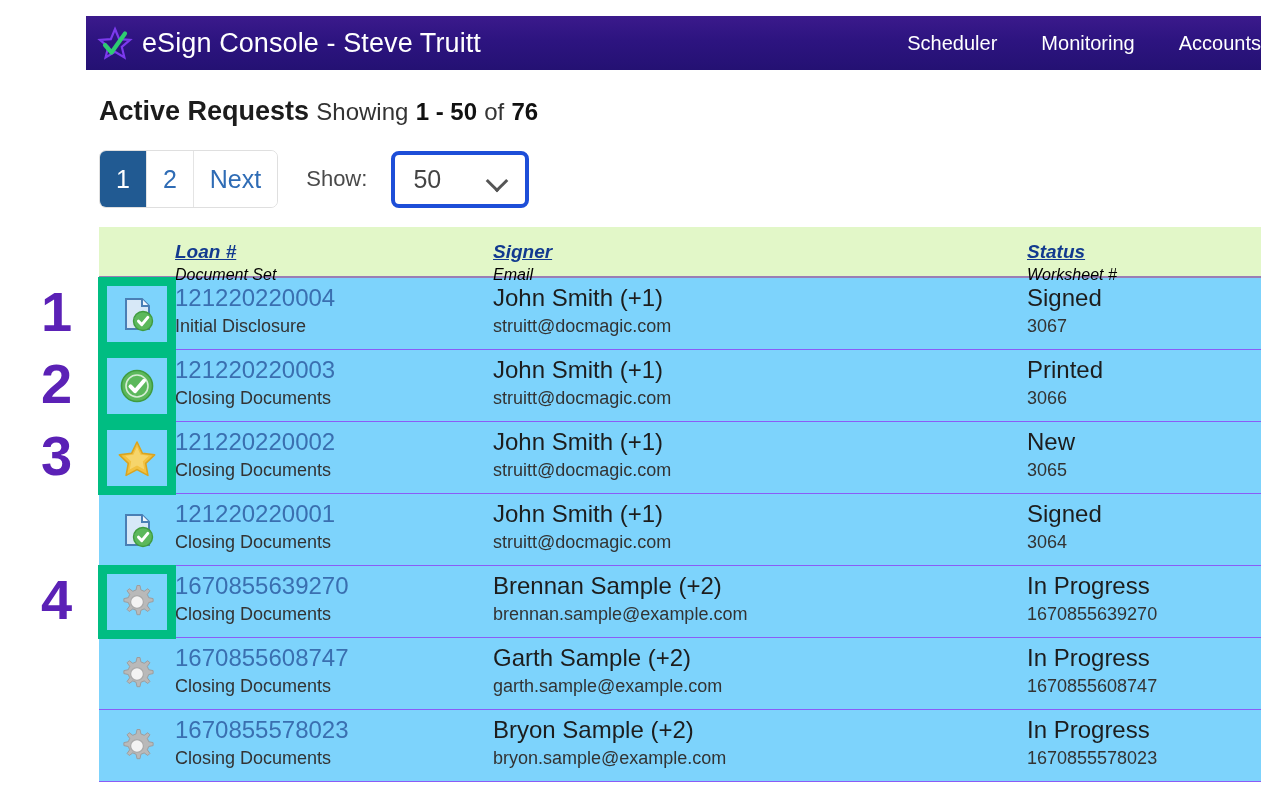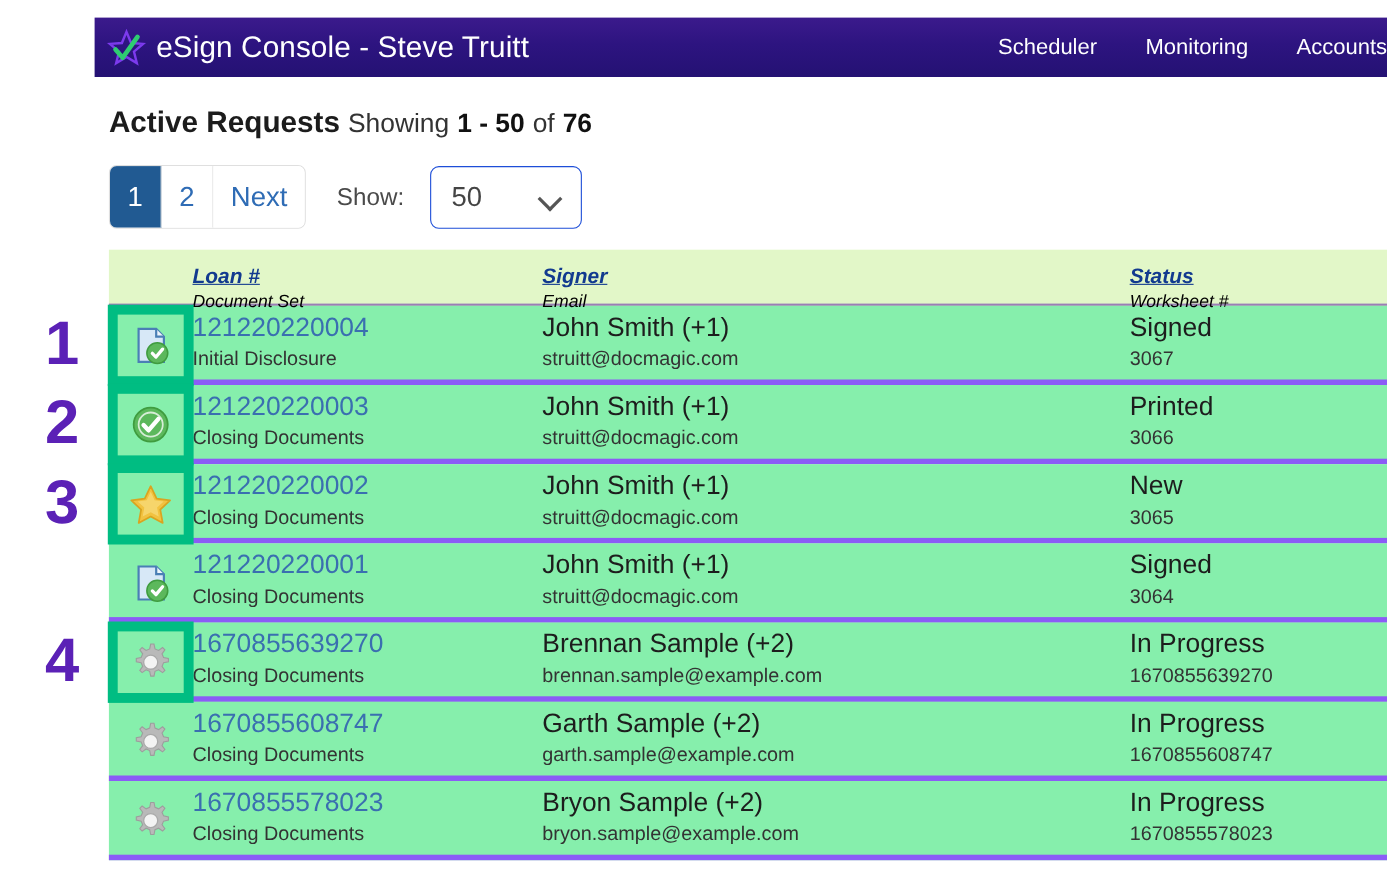--- a/index.html
+++ b/index.html
@@ -44,21 +44,21 @@
          box-shadow:0 0 0 0 rgba(0,0,0,0);}
   .pg{
     min-width:40px;height:56px;display:flex;align-items:center;justify-content:center;
     font-size:25px;color:#2f6cb5;padding:0 16px;border-right:1px solid #e4e4e4;
     background:#ffffff;box-sizing:border-box;
   }
   .pg:last-child{border-right:none;}
   .pg.active{background:#215a92;color:#ffffff;}
   .show-label{font-size:22px;color:#4a4a4a;margin-left:28px;margin-right:24px;}
   .select-box{
-    width:138px;height:57px;border:1px solid #1d4ed8;border-radius:8px;background:#fff;
+    width:138px;height:57px;border:4px solid #1d4ed8;border-radius:8px;background:#fff;
     display:flex;align-items:center;justify-content:space-between;padding:0 16px 0 18px;
     box-sizing:border-box;
   }
   .select-val{font-size:25px;color:#444;}
   .chev{width:22px;height:13px;position:relative;}
   .chev:before{
     content:"";position:absolute;left:2px;top:0;width:13px;height:13px;
     border-right:3px solid #555;border-bottom:3px solid #555;
     transform:rotate(45deg);
   }
@@ -73,22 +73,22 @@
   .col-loan{width:318px;flex:0 0 318px;}
   .col-signer{width:534px;flex:0 0 534px;}
   .col-status{flex:1 1 auto;}
   .th-main{
     font-size:19px;font-weight:bold;font-style:italic;color:#123a8f;
     text-decoration:underline;display:inline-block;padding-top:14px;
   }
   .th-sub{font-size:16px;font-style:italic;color:#000000;padding-top:3px;}
 
   .row{
-    display:flex;align-items:flex-start;border-bottom:5px solid #8b5cf6;
-    height:72px;box-sizing:border-box;background:#86efac;
+    display:flex;align-items:flex-start;border-bottom:1px solid #8b5cf6;
+    height:72px;box-sizing:border-box;background:#7dd3fc;
   }
   .cell-icon{
     width:76px;flex:0 0 76px;height:72px;display:flex;align-items:center;justify-content:center;
     position:relative;
   }
   .icon-wrap{width:44px;height:44px;display:flex;align-items:center;justify-content:center;}
   .cell-loan{width:318px;flex:0 0 318px;padding-top:7px;}
   .cell-signer{width:534px;flex:0 0 534px;padding-top:7px;}
   .cell-status{flex:1 1 auto;padding-top:7px;}
   .l1{font-size:24px;color:#3a6fb0;line-height:1.12;white-space:nowrap;}

